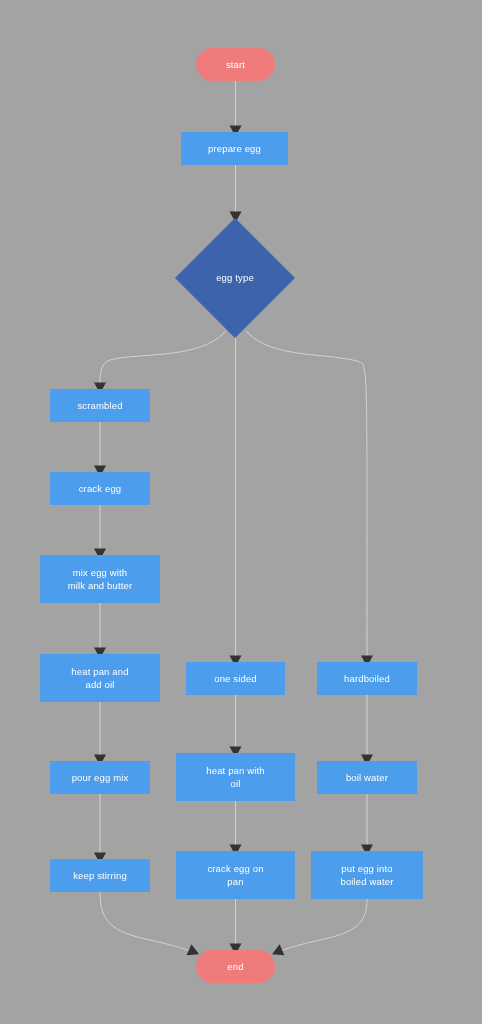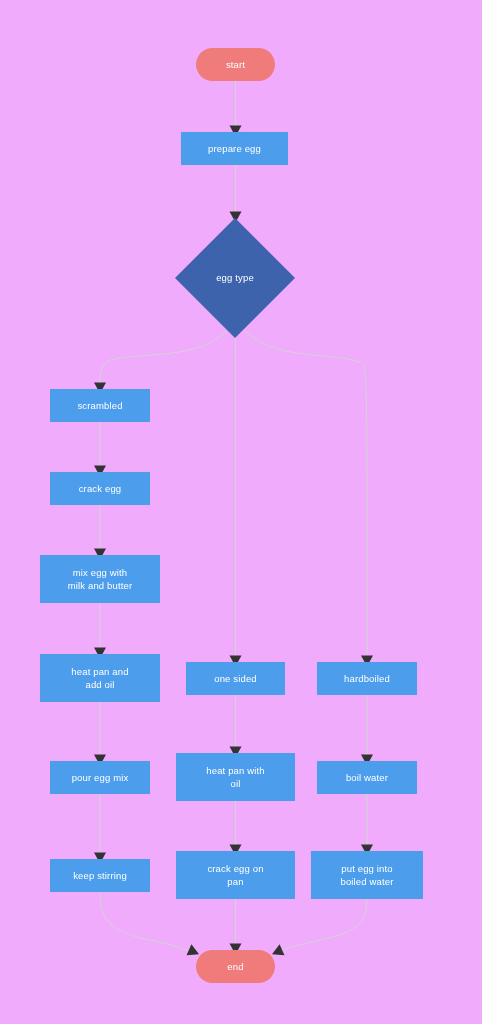--- a/index.html
+++ b/index.html
@@ -11,21 +11,21 @@
   body {
     width: 482px;
     height: 1024px;
     overflow: hidden;
     font-family: "Liberation Sans", "DejaVu Sans", sans-serif;
   }
   #flow-root {
     position: relative;
     width: 482px;
     height: 1024px;
-    background: #f0abfc;
+    background: #a3a3a3;
   }
   svg#flow-svg {
     position: absolute;
     left: 0;
     top: 0;
     width: 482px;
     height: 1024px;
     display: block;
   }
   .edge-line {

